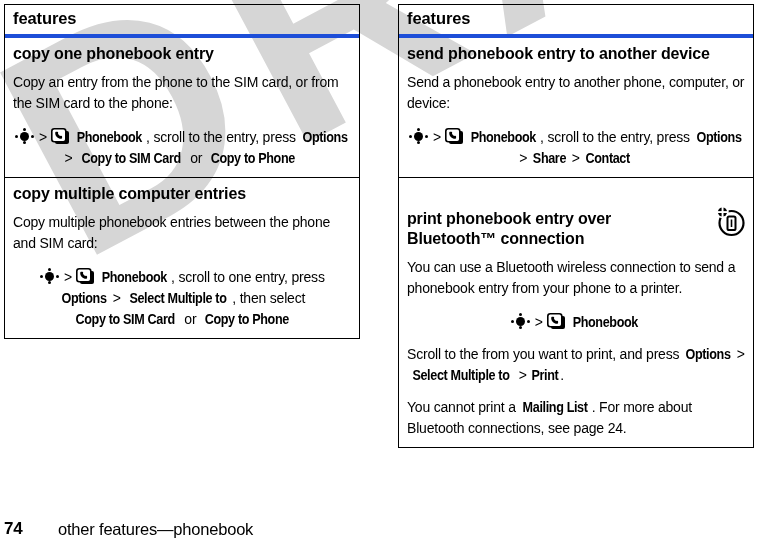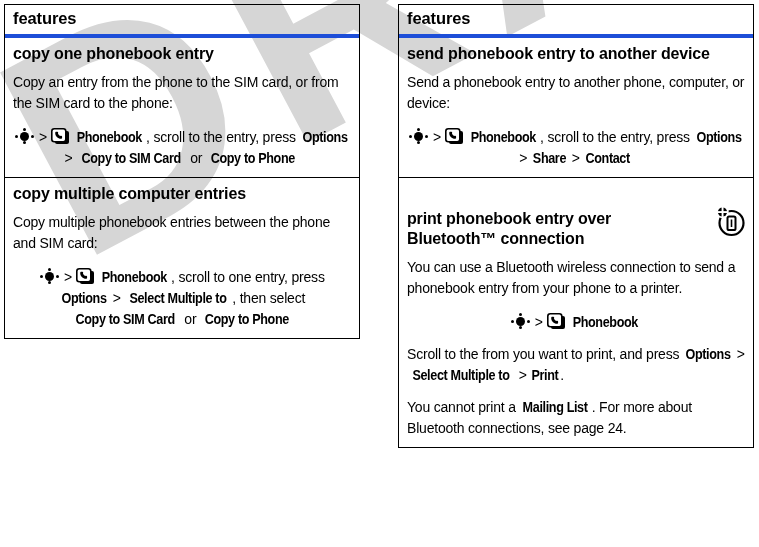--- a/index.html
+++ b/index.html
@@ -278,14 +278,18 @@
           <span class="ui">Print</span><span>.</span>
         </div>
         <div class="para">
           <span>You cannot print a </span><span class="ui">Mailing List</span><span>. For more about Bluetooth connections, see page 24.</span>
         </div>
       </div>
 
     </div>
   </div>
 
+  <div id="footer">
+    <span class="pagenum">74</span>
+    <span class="crumb">other features—phonebook</span>
+  </div>
 
 </div>
 
 </body></html>

